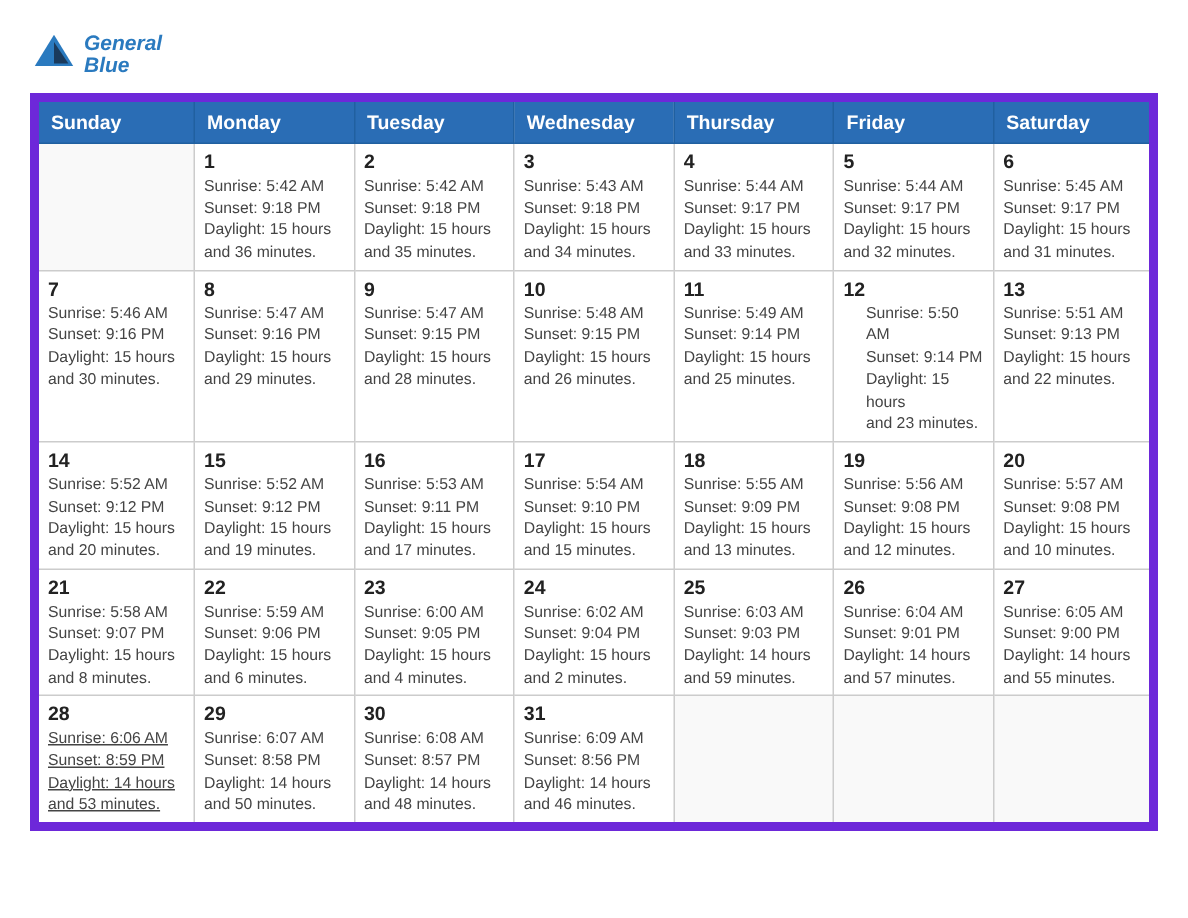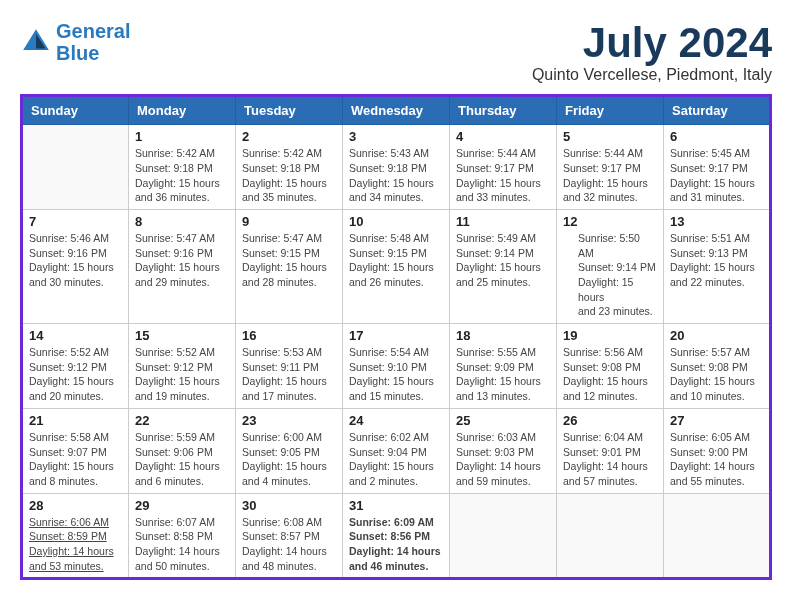--- a/index.html
+++ b/index.html
@@ -15,24 +15,25 @@
       align-items: flex-start;
       justify-content: space-between;
       margin-bottom: 10px;
     }
     .logo {
       display: flex;
       align-items: center;
       gap: 4px;
     }
     .logo-text {
-      font-size: 20px;
+      font-size: 14px;
       font-weight: bold;
       color: #1a3a5c;
       line-height: 1.1;
+      font-style: italic;
     }
     .logo-text span {
       color: #2a7abf;
     }
     .logo-icon {
       width: 32px;
       height: 32px;
     }
     .title-area {
       text-align: right;
@@ -44,21 +45,21 @@
       line-height: 1.1;
     }
     .location-title {
       font-size: 16px;
       color: #333;
       font-weight: normal;
     }
     .calendar {
       width: 100%;
       border-collapse: collapse;
-      border: 3px solid #6d28d9;
+      border: 6px solid #6d28d9;
     }
     .calendar th {
       background-color: #2a6db5;
       color: #fff;
       text-align: left;
       padding: 6px 8px;
       font-size: 13px;
       border: 1px solid #2060a0;
     }
     .calendar td {
@@ -93,24 +94,20 @@
   <div class="logo">
     <svg class="logo-icon" viewBox="0 0 40 40">
       <polygon points="20,4 36,30 4,30" fill="#2a7abf"></polygon>
       <polygon points="20,10 32,28 20,28" fill="#1a3a5c"></polygon>
     </svg>
     <div class="logo-text">
       <div><span>General</span></div>
       <div><span style="color:#2a7abf">Blue</span></div>
     </div>
   </div>
-  <div class="title-area">
-    <div class="month-title">July 2024</div>
-    <div class="location-title">Quinto Vercellese, Piedmont, Italy</div>
-  </div>
 </div>
 
 <table class="calendar">
   <thead>
     <tr>
     <th>Sunday</th>
         <th>Monday</th>
         <th>Tuesday</th>
         <th>Wednesday</th>
         <th>Thursday</th>
@@ -334,21 +331,21 @@
         </td>
         <td>
           <div class="day-number">30</div>
           <div class="day-info" style="white-space: pre-line;">Sunrise: 6:08 AM
 Sunset: 8:57 PM
 Daylight: 14 hours
 and 48 minutes.</div>
         </td>
         <td>
           <div class="day-number">31</div>
-          <div class="day-info" style="white-space: pre-line; font-weight: bold;">Sunrise: 6:09 AM
+          <div class="day-info" style="white-space: pre-line;">Sunrise: 6:09 AM
 Sunset: 8:56 PM
 Daylight: 14 hours
 and 46 minutes.</div>
         </td>
         <td class="empty"></td>
         <td class="empty"></td>
         <td class="empty"></td>
       </tr>
     </tbody>
 </table>

